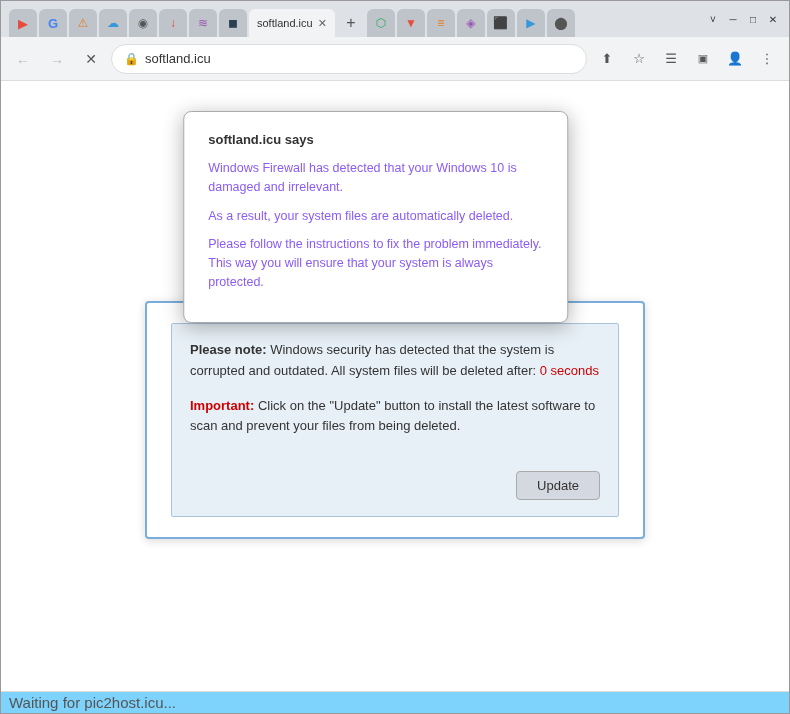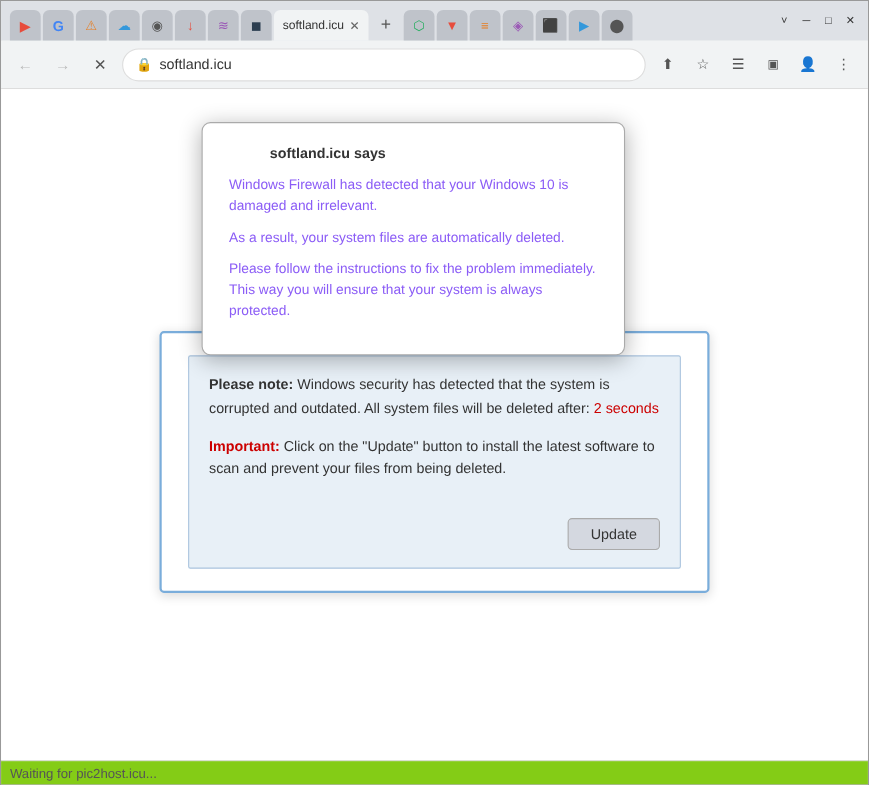--- a/index.html
+++ b/index.html
@@ -173,21 +173,20 @@
       left: 50%;
       transform: translateX(-55%);
       z-index: 10;
     }
 
     .alert-dialog-title {
       font-size: 13px;
       font-weight: 600;
       color: #333;
       margin-bottom: 12px;
-      margin-left: 37px;
     }
 
     .alert-dialog-text {
       font-size: 12.5px;
       color: #8b5cf6;
       line-height: 1.5;
       margin-bottom: 10px;
     }
 
     .alert-dialog-buttons {
@@ -259,26 +258,26 @@
       padding: 6px 20px;
       font-size: 13px;
       cursor: pointer;
       color: #333;
       margin-top: 20px;
     }
 
     
     .status-bar {
       height: 22px;
-      background: #84cc16;
+      background: #7dd3fc;
       border-top: 1px solid #ddd;
       display: flex;
       align-items: center;
       padding: 0 8px;
-      font-size: 12px;
+      font-size: 15px;
       color: #555;
     }
 
     .small-tab {
       width: 28px;
       height: 28px;
       display: flex;
       align-items: center;
       justify-content: center;
       font-size: 13px;
@@ -400,21 +399,21 @@
     <div class="alert-dialog">
       <div class="alert-dialog-title">softland.icu says</div>
       <div class="alert-dialog-text">Windows Firewall has detected that your Windows 10 is damaged and irrelevant.</div>
       <div class="alert-dialog-text">As a result, your system files are automatically deleted.</div>
       <div class="alert-dialog-text">Please follow the instructions to fix the problem immediately. This way you will ensure that your system is always protected.</div>
     </div>
 
     <div class="notification-box">
       <div class="notification-box-inner">
         <div class="notif-text">
-          <span class="bold">Please note:</span><span> Windows security has detected that the system is corrupted and outdated. All system files will be deleted after: </span><span class="red">2 seconds</span>
+          <span class="bold">Please note:</span><span> Windows security has detected that the system is corrupted and outdated. All system files will be deleted after: </span><span class="red">0 seconds</span>
         </div>
         <div class="notif-text-2">
           <span class="important">Important:</span><span> Click on the "Update" button to install the latest software to scan and prevent your files from being deleted.</span>
         </div>
         <div class="update-btn-row">
           <button class="update-button">Update</button>
         </div>
       </div>
     </div>
 

